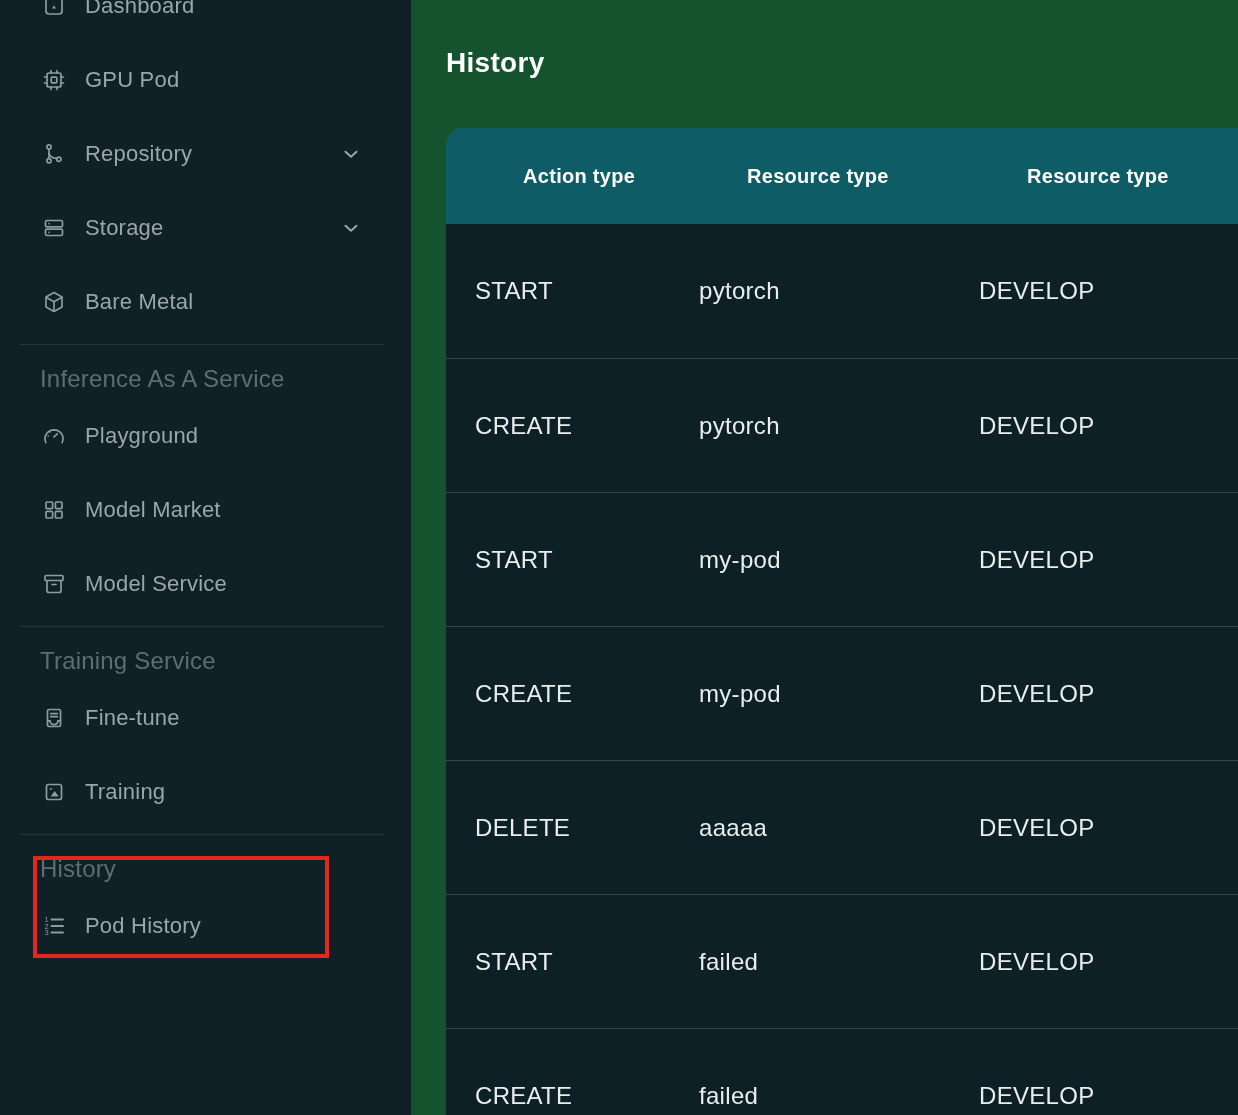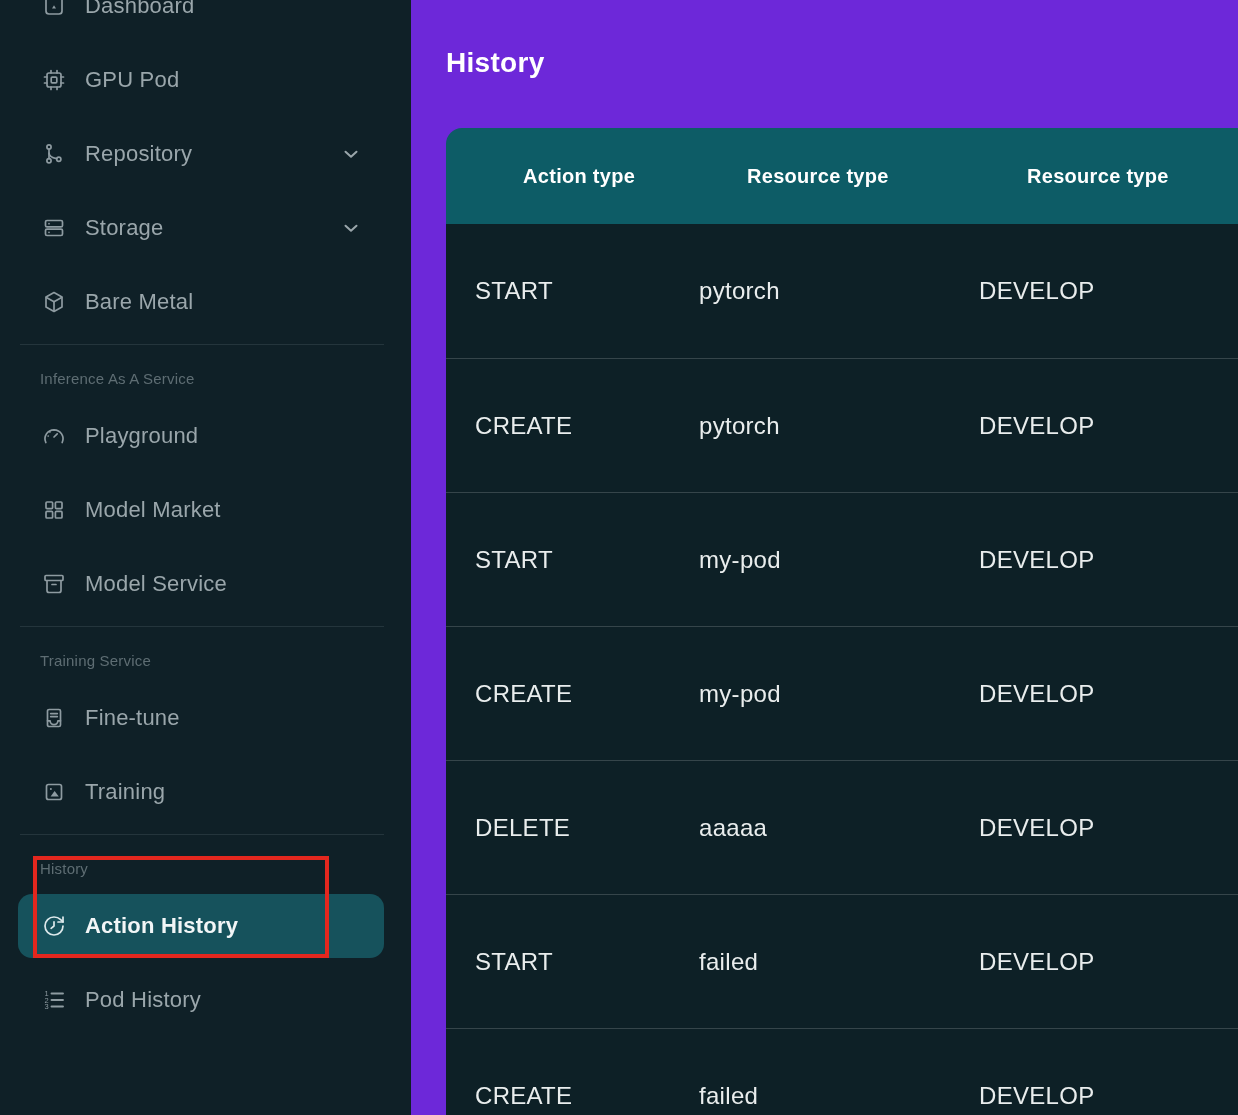--- a/index.html
+++ b/index.html
@@ -1,38 +1,38 @@
 <!DOCTYPE html>
 <html><head>
 <meta charset="utf-8">
 <style>
   html,body{margin:0;padding:0;background:#0f1521;}
   *{box-sizing:border-box;}
   .app{
     position:relative;width:1238px;height:1115px;overflow:hidden;
-    background:#6d28d9;font-family:"Liberation Sans",sans-serif;
+    background:#14532d;font-family:"Liberation Sans",sans-serif;
     -webkit-font-smoothing:antialiased;
   }
   
   .sidebar{position:absolute;left:0;top:0;width:411px;height:100%;background:#0f2027;}
   .nav{margin-top:-26px;padding:0 27px 0 18px;}
   .item{
     display:flex;align-items:center;height:64px;margin-bottom:10px;
     border-radius:14px;color:#9aa6ab;cursor:pointer;
   }
   .item .icon{width:24px;height:24px;margin-left:24px;flex:0 0 24px;color:#8e9ba1;display:flex;align-items:center;justify-content:center;}
   .item .label{margin-left:19px;font-size:22px;font-weight:500;letter-spacing:.2px;white-space:nowrap;}
   .item .chev{margin-left:auto;margin-right:22px;width:22px;height:22px;color:#9aa6ab;display:flex;align-items:center;}
   .item.active{background:#16525c;}
   .item.active .label{color:#f2f6f7;font-weight:700;}
   .item.active .icon{color:#dde9eb;}
   .divider{border-top:1px solid rgba(150,165,172,.16);margin:9px 0 0 2px;}
   .section-label{
     margin:24px 0 15px 22px;height:20px;line-height:20px;
-    font-size:15px;font-weight:500;color:#5e6d73;letter-spacing:.2px;
+    font-size:24px;font-weight:500;color:#5e6d73;letter-spacing:.2px;
   }
   .red-box{
     position:absolute;left:33px;top:856px;width:296px;height:102px;
     border:4px solid #e4271e;z-index:50;pointer-events:none;
   }
   
   .content{position:absolute;left:411px;top:0;right:0;bottom:0;}
   .title{
     position:absolute;left:35px;top:47px;margin:0;
     font-size:28px;font-weight:700;color:#ffffff;letter-spacing:.3px;
@@ -178,30 +178,20 @@
             <path d="M8.6 16.6 12.6 11l4.2 5.6Z" fill="currentColor" stroke="none"></path>
             <circle cx="8.9" cy="8.9" r="1" fill="currentColor" stroke="none"></circle>
           </svg>
         </span>
         <span class="label">Training</span>
       </div>
 
       <div class="divider"></div>
       <div class="section-label">History</div>
 
-      <div class="item active">
-        <span class="icon">
-          <svg width="24" height="24" viewBox="0 0 24 24" fill="none" stroke="currentColor" stroke-width="1.7" stroke-linecap="round" stroke-linejoin="round">
-            <path d="M21 12a9 9 0 1 1-9-9c2.5 0 4.9 1 6.7 2.7L21 8"></path>
-              <path d="M21 3v5h-5"></path>
-            <path d="M12 7.8V12l-2.9 2.3"></path>
-          </svg>
-        </span>
-        <span class="label">Action History</span>
-      </div>
 
       <div class="item">
         <span class="icon">
           <svg width="24" height="24" viewBox="0 0 24 24" fill="none" stroke="currentColor" stroke-width="1.9" stroke-linecap="round" stroke-linejoin="round">
             <path d="M9.5 5.5H21M9.5 12H21M9.5 18.5H21"></path>
             <text x="2.6" y="8" font-size="7.5" fill="currentColor" stroke="none" font-family="sans-serif">1</text>
             <text x="2.6" y="14.5" font-size="7.5" fill="currentColor" stroke="none" font-family="sans-serif">2</text>
             <text x="2.6" y="21" font-size="7.5" fill="currentColor" stroke="none" font-family="sans-serif">3</text>
           </svg>
         </span>

